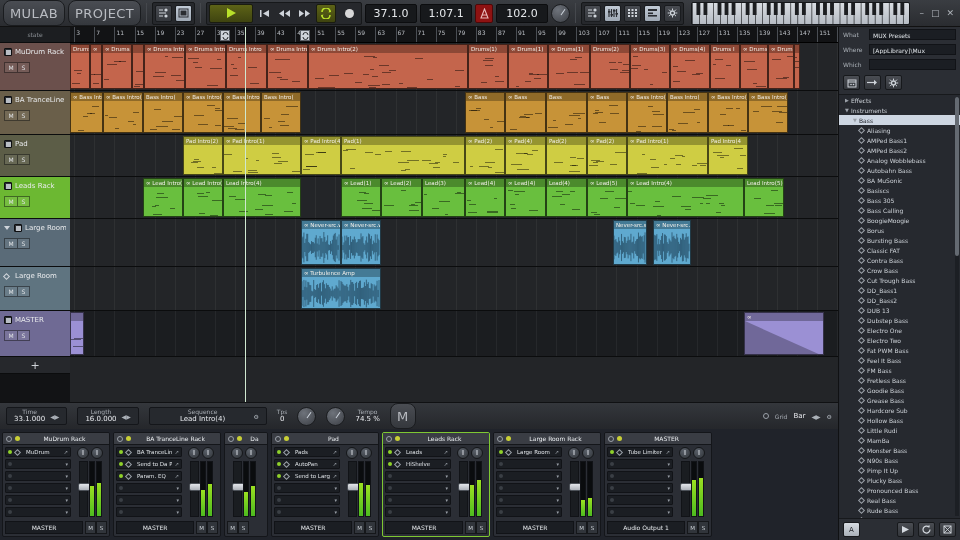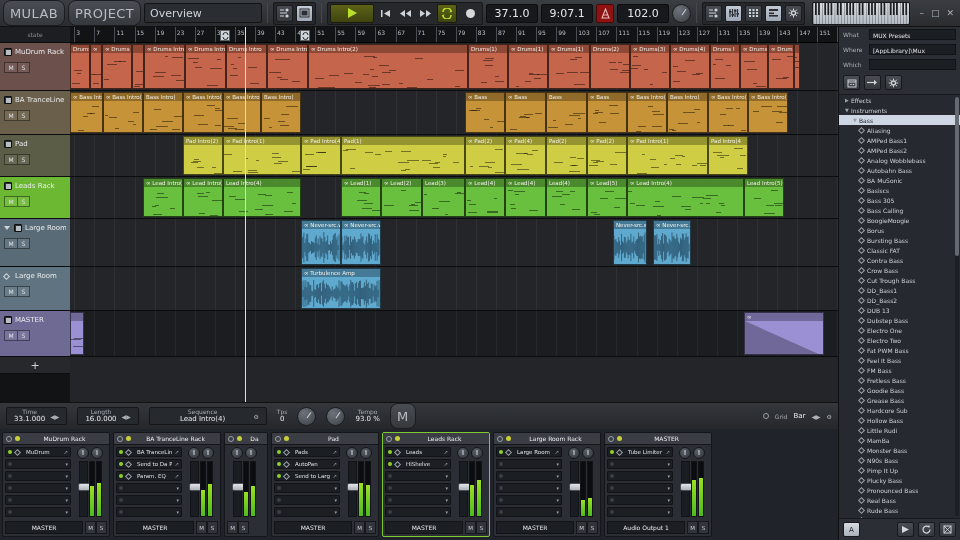--- a/index.html
+++ b/index.html
@@ -151,21 +151,20 @@
   .ftbtn.dark { background:linear-gradient(#4a4d53,#34373c); color:#d4d9df;}
 </style>
 </head>
 <body>
 
 <div class="app">
 
   <div class="toolbar">
     <div class="tb-btn">MULAB</div>
     <div class="tb-btn">PROJECT</div>
-    <div class="tb-title">Overview</div>
     <div class="tb-sep"></div>
     <div class="tb-group">
       <div class="ic">
         <svg width="11" height="10">
             <path d="M1 2h4M1 5h7M1 8h4" stroke="#cfd4da" stroke-width="1" fill="none"></path>
             <circle cx="8" cy="2" r="1.6" fill="#cfd4da"></circle>
             <circle cx="8" cy="8" r="1.6" fill="#cfd4da"></circle>
           </svg>
       </div>
       <div class="ic sel">
@@ -203,21 +202,21 @@
             <path d="M2 4a4 4 0 0 1 8 0M10 7a4 4 0 0 1-8 0" stroke="#b9e02a" stroke-width="1.6" fill="none"></path>
             <path d="M10 1.5l1 2.5-2.5.4z" fill="#b9e02a"></path>
             <path d="M2 9.5l-1-2.5 2.5-.4z" fill="#b9e02a"></path>
           </svg>
       </div>
       <div class="rec">
           <i></i>
         </div>
     </div>
     <div class="lcd">37.1.0</div>
-    <div class="lcd">9:07.1</div>
+    <div class="lcd">1:07.1</div>
     <div class="metro">
       <svg width="11" height="11">
           <path d="M5.5 1L9 10H2z" fill="none" stroke="#e8b9b9" stroke-width="1.1"></path>
           <path d="M3 7h5" stroke="#e8b9b9" stroke-width="1"></path>
         </svg>
     </div>
     <div class="lcd">102.0</div>
     <div class="knob"></div>
     <div class="tb-sep"></div>
     <div class="tb-group">
@@ -1540,21 +1539,21 @@
           <span class="arrs">⚙</span>
         </div>
         <div class="field">
           <span class="lb">Tps</span>
           <span class="vl">0</span>
         </div>
         <div class="knob"></div>
         <div class="knob"></div>
         <div class="field">
           <span class="lb">Tempo</span>
-          <span class="vl">93.0 %</span>
+          <span class="vl">74.5 %</span>
         </div>
         <div class="tb-btn">M</div>
         <div class="grd">
           <span class="pwr"></span>
           <span class="lb" style="font-size:6px;color:#a7acb3">Grid</span>
           <span class="vl" style="font-size:7px;color:#e8eaee">Bar</span>
           <span class="arrs">◀▶</span>
           <span class="arrs">⚙</span>
         </div>
       </div>

